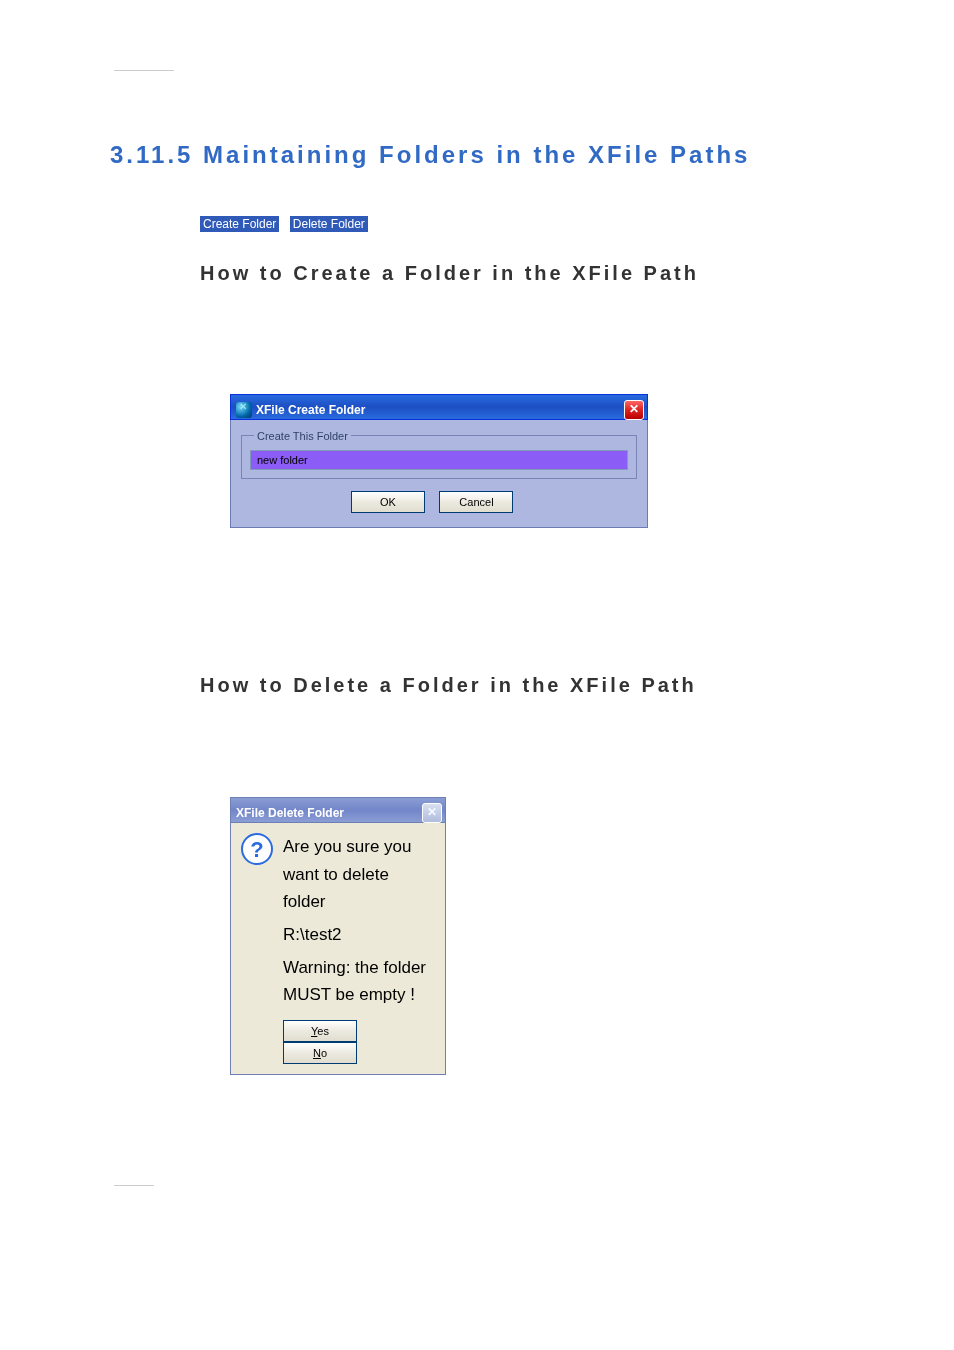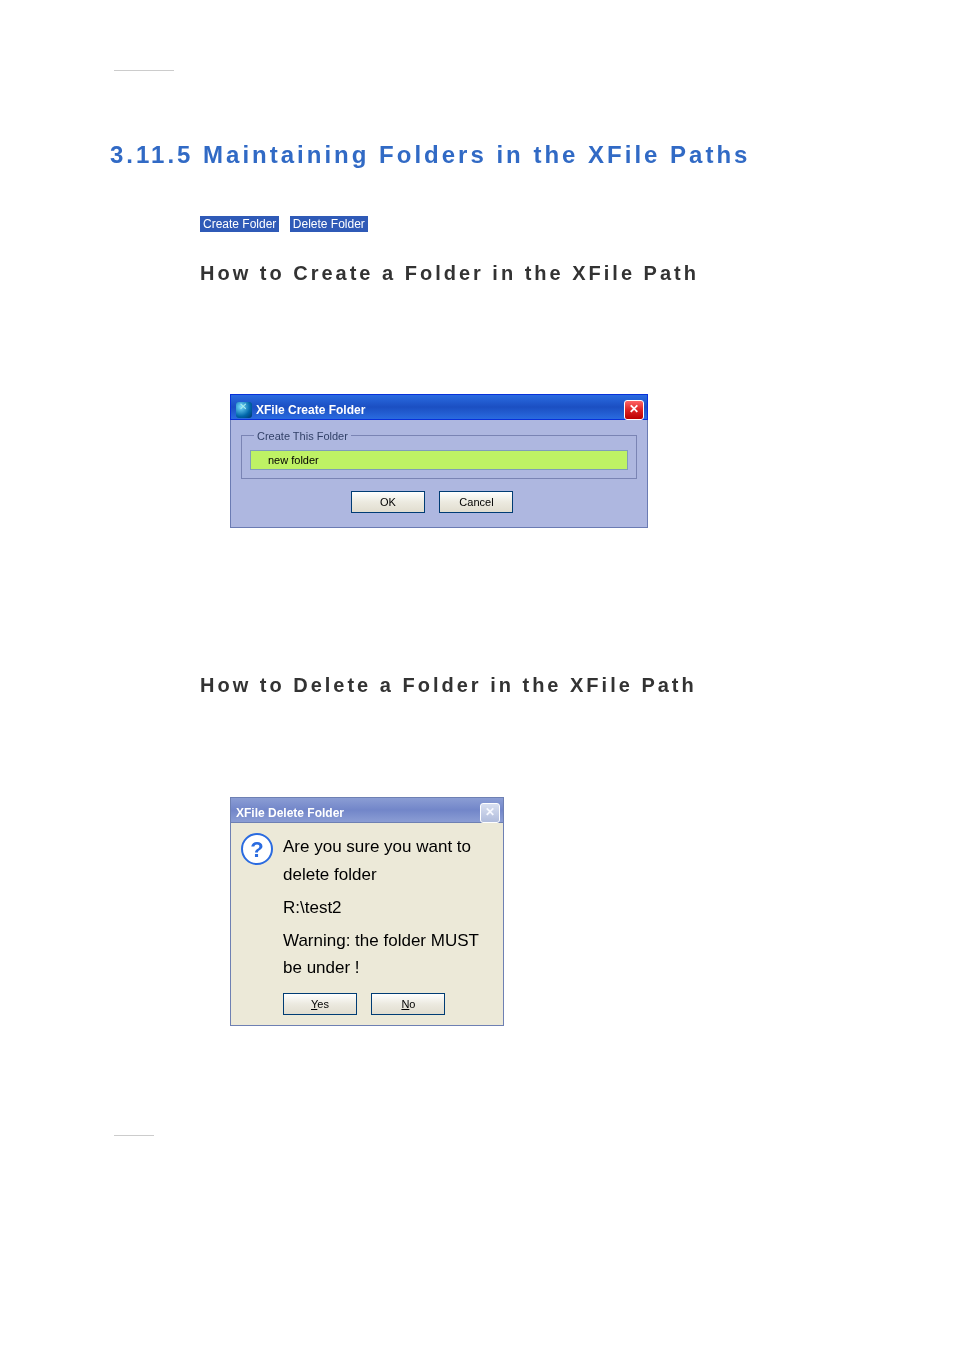--- a/index.html
+++ b/index.html
@@ -131,23 +131,23 @@
   .fieldset-xp legend {
     font-size: 11px;
     color: #324168;
     padding: 0 3px;
     margin-left: 4px;
   }
   .xp-input {
     width: 100%;
     height: 20px;
     font-size: 11px;
-    padding: 1px 17px;
+    padding: 1px 6px;
     border: 1px solid #7f9db9;
-    background: #bef264;
+    background: #8b5cf6;
   }
   .fieldset-static {
     font-size: 11px;
     color: #2c344e;
     padding: 2px 1px;
   }
   .dlg-btn-row {
     text-align: left;
     padding-left: 110px;
   }
@@ -158,21 +158,21 @@
     font-family: Tahoma, Arial, sans-serif;
     background: linear-gradient(to bottom, #fff 0%, #eceae0 50%, #e1ddcf 100%);
     border: 1px solid #003c74;
     border-radius: 0;
     cursor: pointer;
     margin-right: 10px;
   }
 
   
   .dlg-delete {
-    width: 274px;
+    width: 216px;
     margin: 12px 0 12px 30px;
     font-family: Tahoma, Arial, sans-serif;
   }
   .dlg-body-beige {
     background: #ece9d8;
     border: 1px solid #6e80b3;
     border-top: none;
     padding: 10px 10px 10px 10px;
   }
   .msg-row { display: flex; }
@@ -260,21 +260,21 @@
         <div class="msg-row">
           <div class="msg-icon">
             <svg viewBox="0 0 32 32">
               <circle cx="16" cy="16" r="15" fill="#fff" stroke="#2a6be0" stroke-width="2"></circle>
               <text x="16" y="24" text-anchor="middle" font-size="22" font-weight="bold" fill="#2a6be0" font-family="Arial">?</text>
             </svg>
           </div>
           <div class="msg-text">
             <p>Are you sure you want to delete folder</p>
             <p>R:\test2</p>
-            <p>Warning: the folder MUST be under !</p>
+            <p>Warning: the folder MUST be empty !</p>
           </div>
         </div>
         <div class="btn-row2">
           <button class="xp-button" aria-label="Yes"><span class="underline-char">Y</span>es</button>
           <button class="xp-button" aria-label="No"><span class="underline-char">N</span>o</button>
         </div>
       </div>
     </div>
 
     <p class="tiny-text" style="margin-top:18px">Click on Yes to confirm or No to cancel. If the folder is not empty, an error message is</p>

